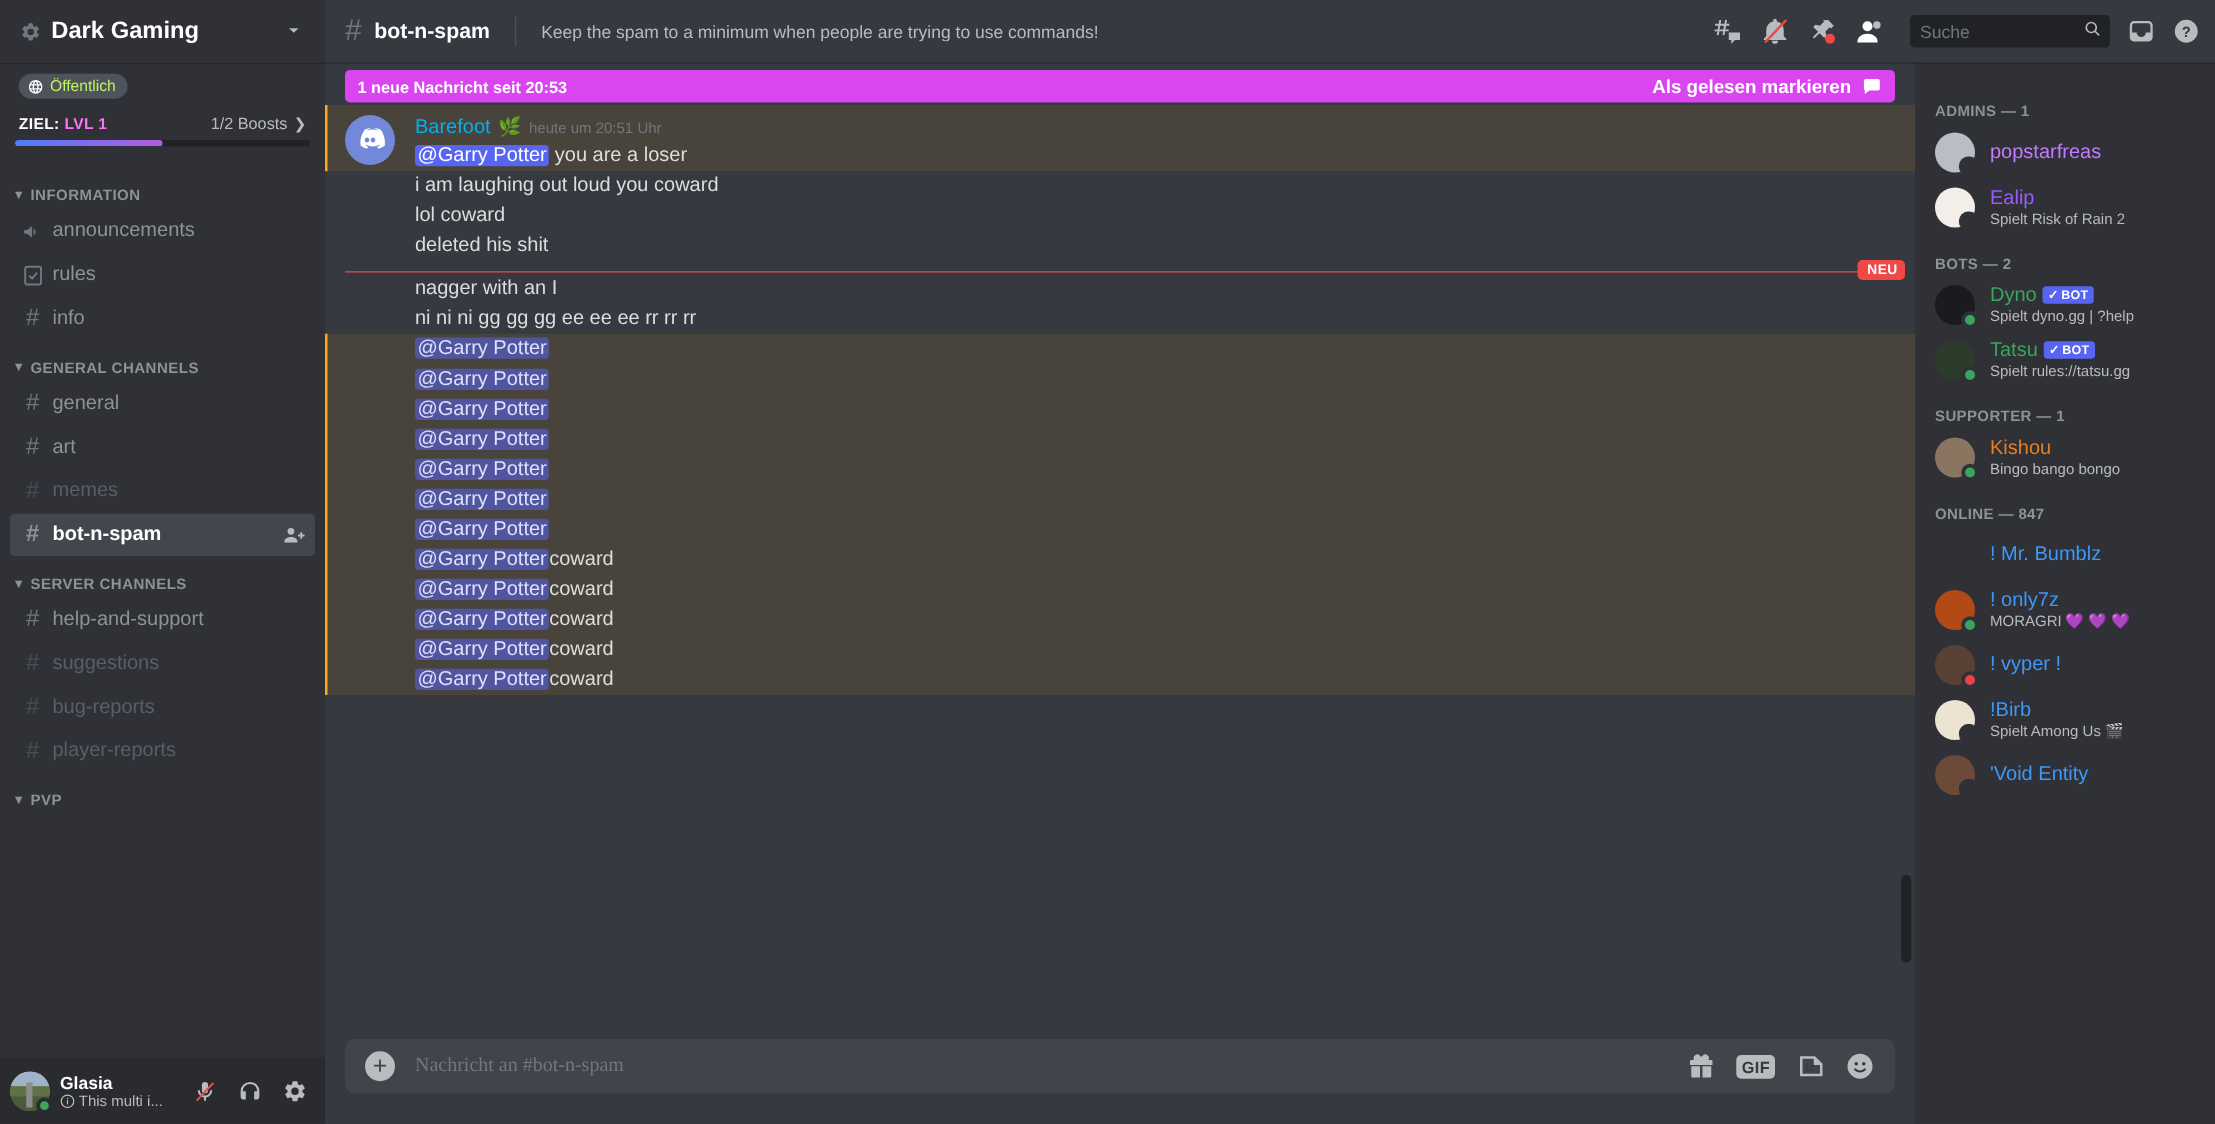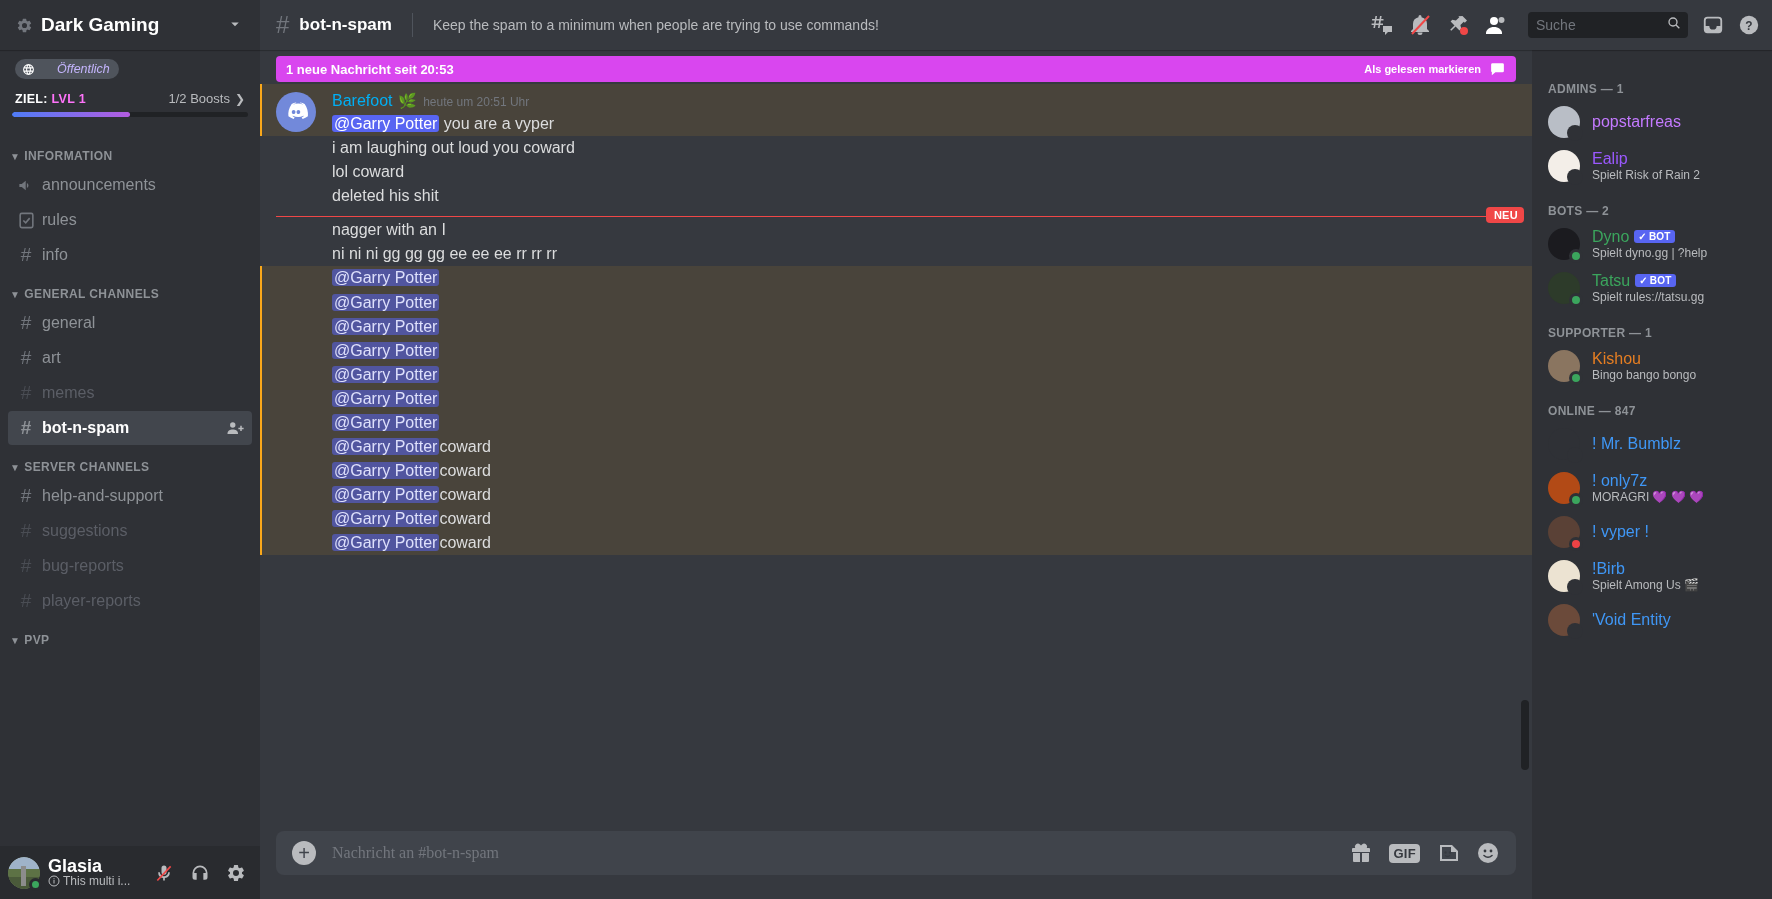--- a/index.html
+++ b/index.html
@@ -24,25 +24,24 @@
     flex: 0 0 50px;
     gap: 48px;
   }
   .server-header-left { display: flex; align-items: center; gap: 8px; min-width: 0; }
   .server-name { color: #fff; font-size: 19px; font-weight: bold; white-space: nowrap; }
   .chev { color: #b9bbbe; font-size: 14px; line-height: 1; }
   .gear-small { width: 17px; height: 17px; flex: 0 0 17px; }
 
   .boost-block { padding: 6px 12px 0 12px; }
   .public-badge {
-    display: inline-flex; align-items: center; gap: 22px;
-    background: #4f545c; color: #c4b5fd; border-radius: 11px;
+    display: inline-flex; align-items: center; gap: 5px;
+    background: #4f545c; color: #bef264; border-radius: 11px;
     padding: 3px 9px 3px 7px; font-size: 12.5px; font-weight: 500;
     margin: 3px 0 4px 3px;
-    font-style: italic;
   }
   .globe-icon { width: 13px; height: 13px; display: block; }
   .goal-row {
     display: flex; align-items: center; justify-content: space-between;
     padding: 8px 3px 6px 3px;
   }
   .goal-label { font-size: 12.5px; font-weight: bold; letter-spacing: .3px; }
   .goal-label .zl { color: #fff; }
   .goal-label .lv { color: #ff73fa; }
   .boost-count { color: #b9bbbe; font-size: 13px; display: flex; align-items: center; gap: 5px;}
@@ -76,21 +75,21 @@
     padding: 0 8px; gap: 8px; flex: 0 0 53px;
   }
   .avatar-sm { width: 32px; height: 32px; border-radius: 50%; position: relative; flex: 0 0 32px; overflow: visible;}
   .avatar-img { width: 32px; height: 32px; border-radius: 50%; display:block; }
   .pres {
     position: absolute; right: -2px; bottom: -2px; width: 13px; height: 13px;
     border-radius: 50%; border: 3px solid #292b2f;
   }
   .pres.online { background: #3ba55d; }
   .u-meta { min-width: 0; flex: 1 1 auto; }
-  .u-name { color: #fff; font-size: 18px; font-weight: bold; line-height: 16px; }
+  .u-name { color: #fff; font-size: 14px; font-weight: bold; line-height: 16px; }
   .u-sub { color: #b9bbbe; font-size: 12px; line-height: 14px; display: flex; align-items: center; gap: 3px;}
   .u-icons { display: flex; align-items: center; gap: 4px; }
   .u-btn { width: 32px; height: 32px; display: flex; align-items: center; justify-content: center; cursor: pointer; border-radius: 4px;}
 
   
   .main { flex: 1 1 auto; display: flex; flex-direction: column; background: #36393f; min-width: 0;}
   .topbar {
     height: 50px; flex: 0 0 50px; display: flex; align-items: center;
     padding: 0 8px 0 16px; gap: 8px;
     box-shadow: 0 1px 0 rgba(4,4,5,.2), 0 1.5px 0 rgba(6,6,7,.05);
@@ -117,21 +116,21 @@
   .chat-col { flex: 1 1 auto; display: flex; flex-direction: column; min-width: 0; position: relative; }
 
   .notice-wrap { position: relative; height: 0; }
   .notice {
     position: absolute; left: 16px; right: 16px; top: 6px; height: 26px;
     background: #d946ef; border-radius: 0 0 6px 6px; display: flex; align-items: center;
     justify-content: space-between; padding: 0 10px; z-index: 4; cursor: pointer;
     border-radius: 4px;
   }
   .notice-left { color: #fff; font-size: 13px; font-weight: 600; }
-  .notice-right { color: #fff; font-size: 11px; font-weight: 600; display: flex; align-items: center; gap: 8px; }
+  .notice-right { color: #fff; font-size: 15px; font-weight: 600; display: flex; align-items: center; gap: 8px; }
 
   .msgs { flex: 1 1 auto; overflow: hidden; position: relative; padding-top: 34px; }
   .ghost-line {
     position: absolute; top: 7px; left: 345px; font-size: 16px; color: #4b4f57;
     z-index: 1; white-space: nowrap; font-weight: 600;
   }
   .msg-group { padding: 8px 16px 0 16px; position: relative; }
   .msg-group.mention { background: rgba(250,166,26,.10); border-left: 2px solid #faa81a; padding-left: 14px;}
   .msg-head { display: flex; align-items: baseline; gap: 6px; margin-bottom: 2px;}
   .msg-avatar {
@@ -474,21 +473,21 @@
                 <svg viewBox="0 0 24 24" width="26" height="26">
                   <path fill="#fff" d="M20 4.5A16 16 0 0016 3.2l-.3.5c1.5.4 2.2.9 3 1.5a12 12 0 00-9.4 0c.8-.6 1.7-1.2 3-1.5L12 3.2A16 16 0 008 4.5C5.3 8.4 4.6 12.2 5 16a16 16 0 004.8 2.4l1-1.4c-.8-.3-1.5-.7-2.1-1.2l.4-.3a11 11 0 009.8 0l.4.3c-.6.5-1.3.9-2.1 1.2l1 1.4A16 16 0 0023 16c.4-4.4-.7-8.2-3-11.5zM9.8 13.9c-1 0-1.7-.9-1.7-1.9s.8-1.9 1.7-1.9 1.8.9 1.7 1.9c0 1-.8 1.9-1.7 1.9zm4.4 0c-1 0-1.7-.9-1.7-1.9s.8-1.9 1.7-1.9 1.8.9 1.7 1.9c0 1-.8 1.9-1.7 1.9z"></path>
                 </svg>
               </div>
               <div class="msg-body">
                 <div class="msg-head">
                   <span class="author" style="color: rgb(0, 175, 244);">Barefoot</span>
                   <span class="author-emoji">🌿</span>
                   <span class="stamp">heute um 20:51 Uhr</span>
                 </div>
-                <div class="line"><span class="mention-pill">@Garry Potter</span> <span>you are a vyper</span></div>
+                <div class="line"><span class="mention-pill">@Garry Potter</span> <span>you are a loser</span></div>
               </div>
             </div>
             <div class="row-msg">i am laughing out loud you coward</div>
             <div class="row-msg">lol coward</div>
             <div class="row-msg">deleted his shit</div>
             <div class="new-divider">
               <div class="nline"></div>
               <div class="new-badge">NEU</div>
             </div>
             <div class="row-msg">nagger with an I</div>

